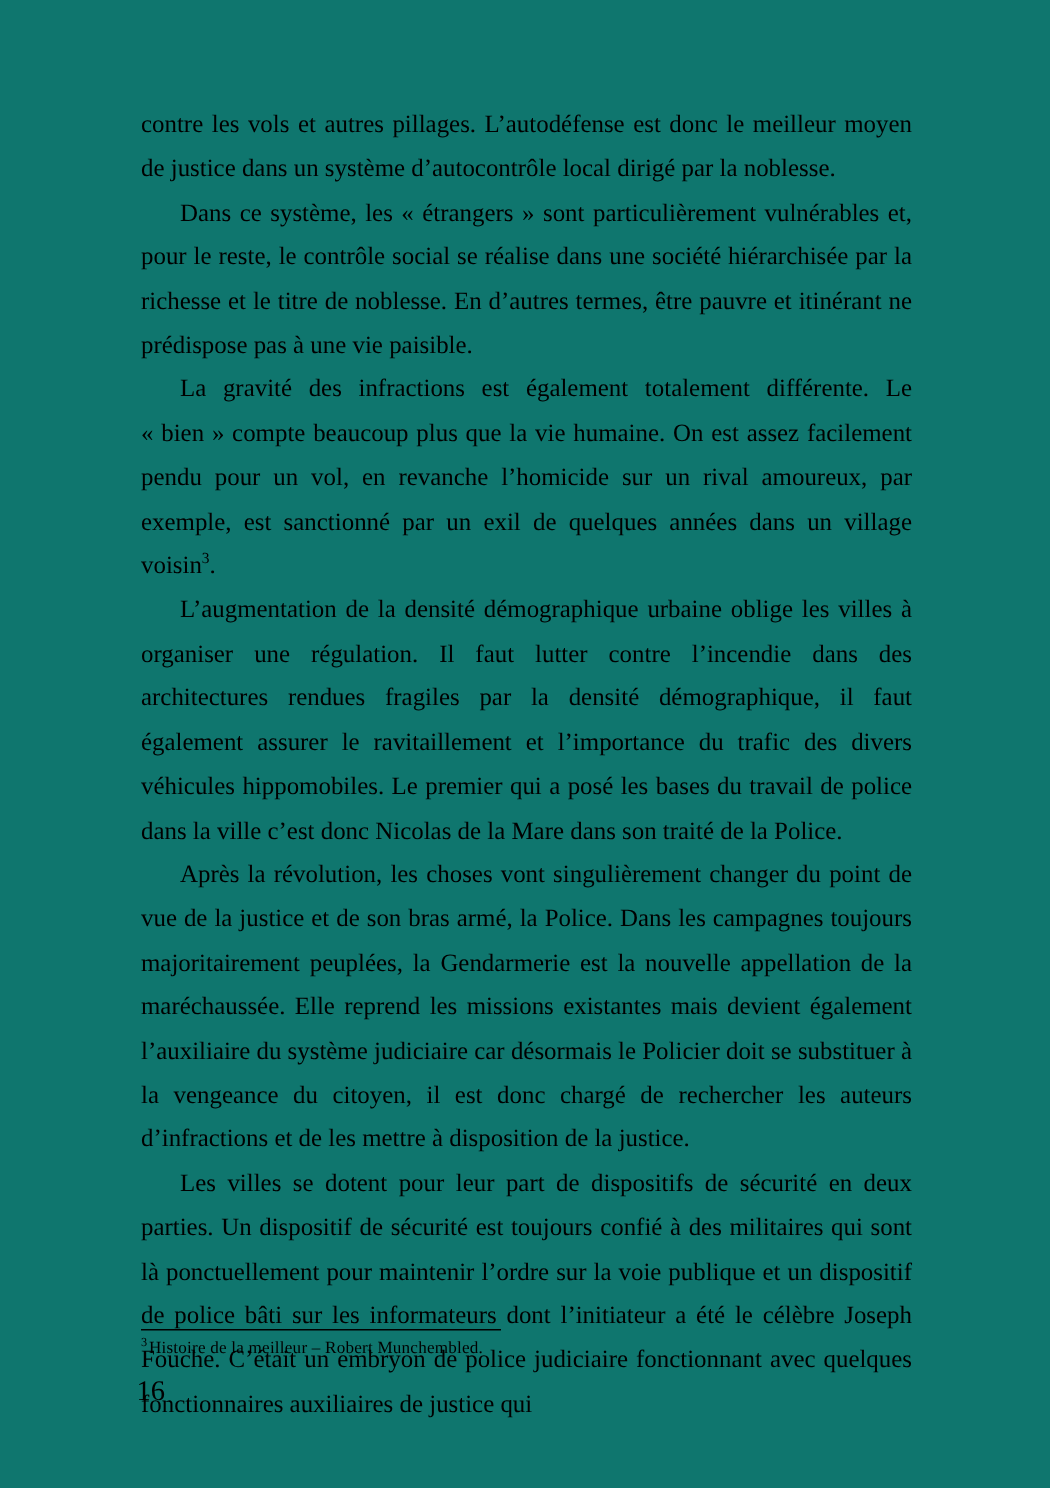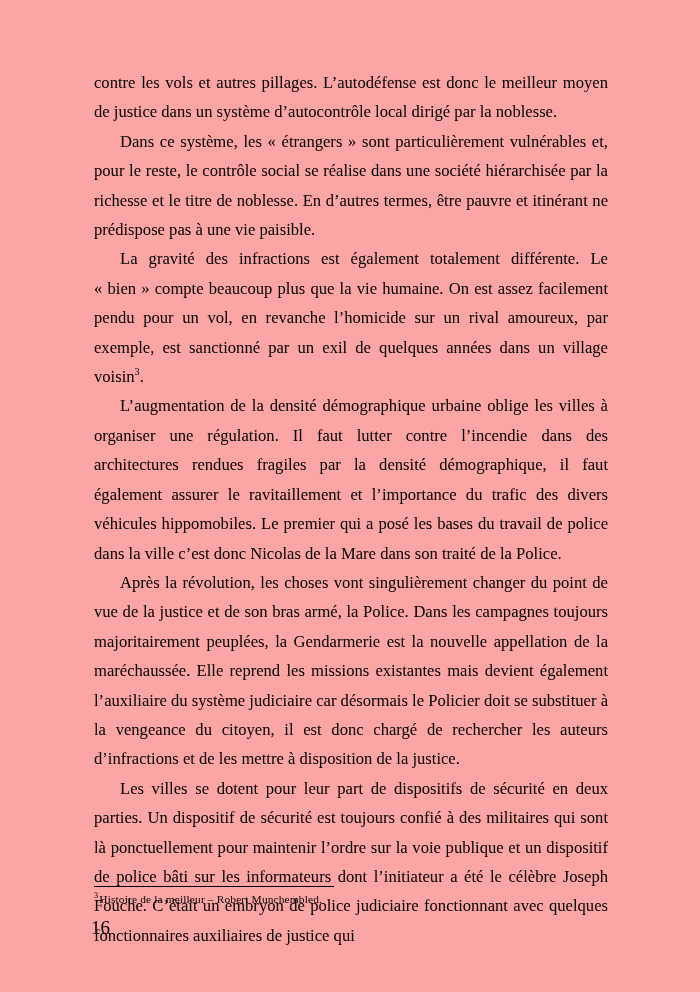--- a/index.html
+++ b/index.html
@@ -16,21 +16,21 @@
     color: #000000;
     -webkit-font-smoothing: antialiased;
   }
 
   .page {
     position: absolute;
     left: 0;
     top: 0;
     width: 700px;
     height: 992px;
-    background: #fca5a5;
+    background: #0f766e;
   }
 
   .text-block {
     position: absolute;
     left: 94px;
     top: 68px;
     width: 514px;
   }
 
   .para {

